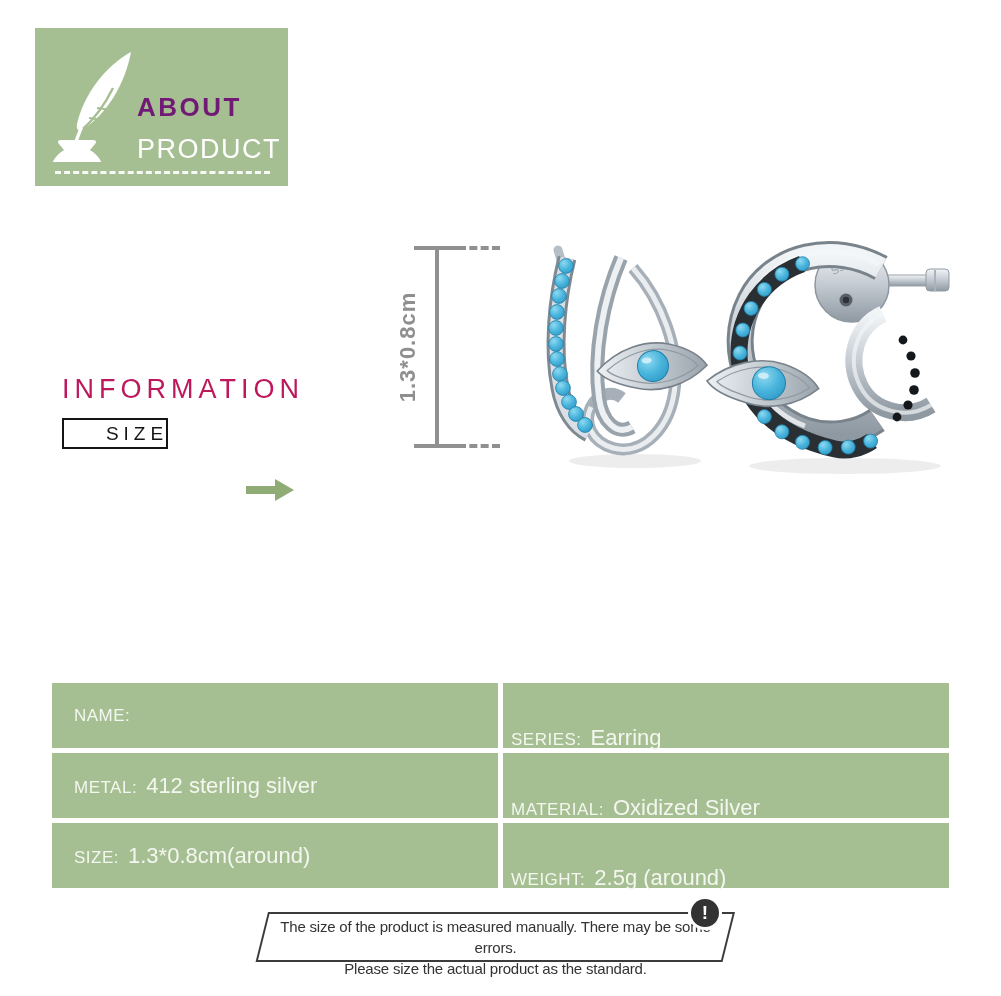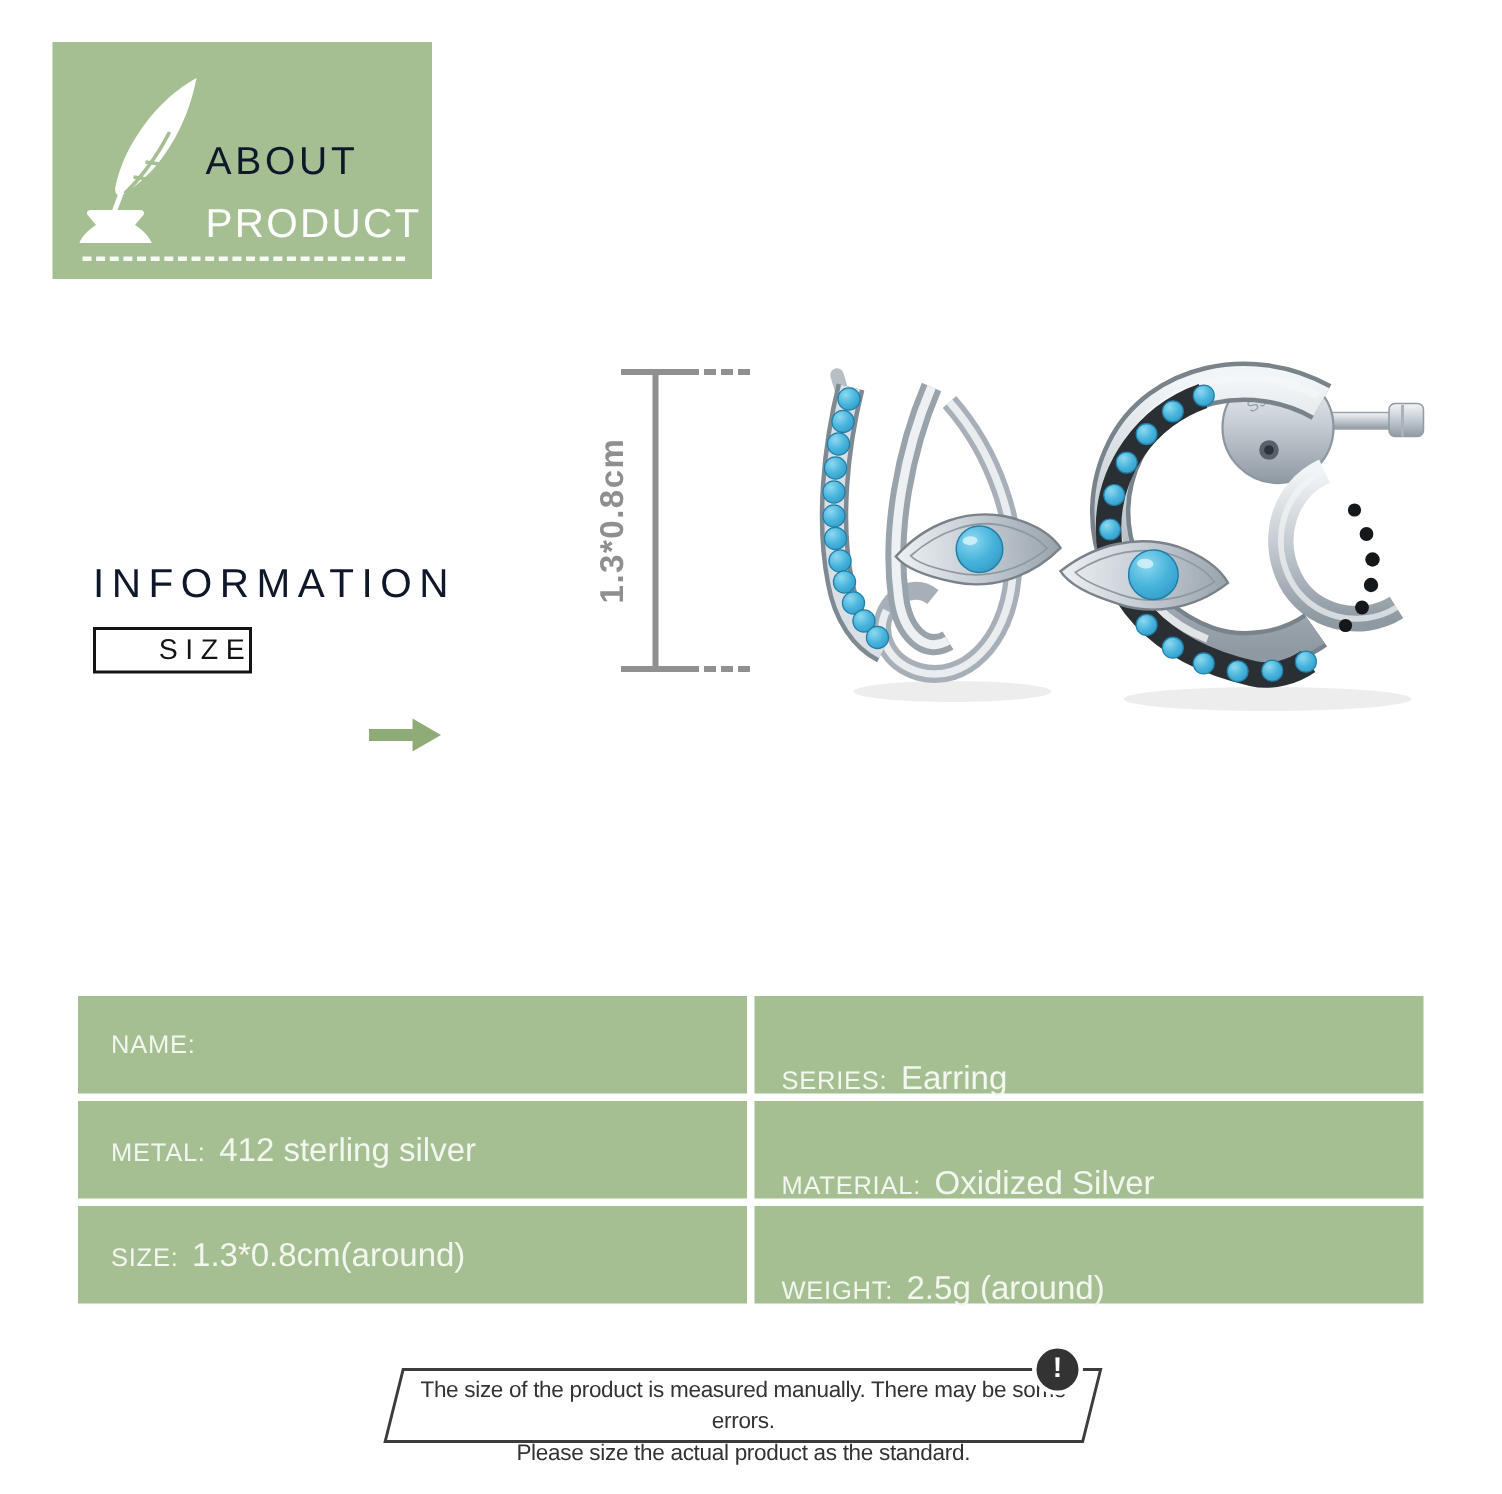--- a/index.html
+++ b/index.html
@@ -9,35 +9,35 @@
     position:relative; width:1001px; height:996px; background:#fff; overflow:hidden;
   }
 
   
   .about-card {
     position:absolute; left:35px; top:28px; width:253px; height:158px;
     background:#a6bf92;
   }
   .about-card .quill { position:absolute; left:18px; top:22px; width:92px; height:112px; }
   .about-line1 {
-    position:absolute; left:102px; top:64px; color:#0f172a; font-size:26px;
-    letter-spacing:2.5px; font-weight:400;
+    position:absolute; left:102px; top:64px; color:#701a75; font-size:26px;
+    letter-spacing:2.5px; font-weight:700;
   }
   .about-line2 {
     position:absolute; left:102px; top:106px; color:#fff; font-size:27px;
     letter-spacing:1.5px; font-weight:400;
   }
   .about-dashes {
     position:absolute; left:20px; right:18px; bottom:12px; height:0;
     border-top:3px dashed rgba(255,255,255,.9);
   }
 
   
   .info-heading {
-    position:absolute; left:62px; top:374px; font-size:27px; color:#0f172a;
+    position:absolute; left:62px; top:374px; font-size:27px; color:#be185d;
     letter-spacing:5px; font-weight:500;
   }
   .size-box {
     position:absolute; left:62px; top:418px; width:106px; height:31px;
     border:2px solid #141414; display:flex; align-items:center; justify-content:center;
     font-size:19px; letter-spacing:5px; color:#141414; font-weight:500;padding-left:44px;
   }
   .arrow { position:absolute; left:246px; top:478px; width:50px; height:24px; }
 
   
@@ -52,29 +52,29 @@
     position:absolute; left:350px; top:332px; width:120px; height:30px;
     transform:rotate(-90deg); color:#8f8f8f; font-size:22px; font-weight:700;
     letter-spacing:1px; text-align:center;
   }
 
   
   .product { position:absolute; left:505px; top:228px; width:450px; height:248px; }
 
   
   .spec-table {
-    position:absolute; left:52px; top:664px; width:897px; height:205px;
+    position:absolute; left:52px; top:683px; width:897px; height:205px;
     display:grid; grid-template-columns:446px 446px; grid-template-rows:65px 65px 65px;
     column-gap:5px; row-gap:5px;
   }
   .cell {
     background:#a6bf92; color:#f3f7ef; display:flex; align-items:center;
   }
   .cell .inner { display:flex; align-items:baseline; padding-left:22px; }
-  .cell.right-col .inner { padding-left:18px;margin-top:44px; }
+  .cell.right-col .inner { padding-left:8px;margin-top:44px; }
   .cell .label { font-size:17px; letter-spacing:.5px; margin-right:9px; white-space:nowrap; }
   .cell .value { font-size:22px; line-height:24px; }
   .cell .value.wrap { max-width:250px; }
 
   
   .disclaimer-shape {
     position:absolute; left:268px; top:912px; width:467px; height:50px;
     border:2px solid #3c3c3c; background:#fff;
     transform:skewX(-14deg); transform-origin:0 0;
   }

